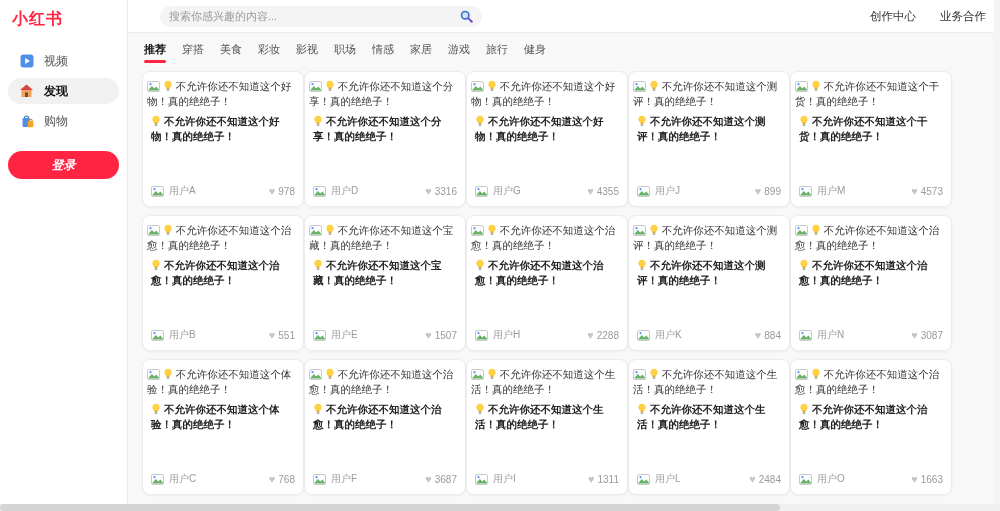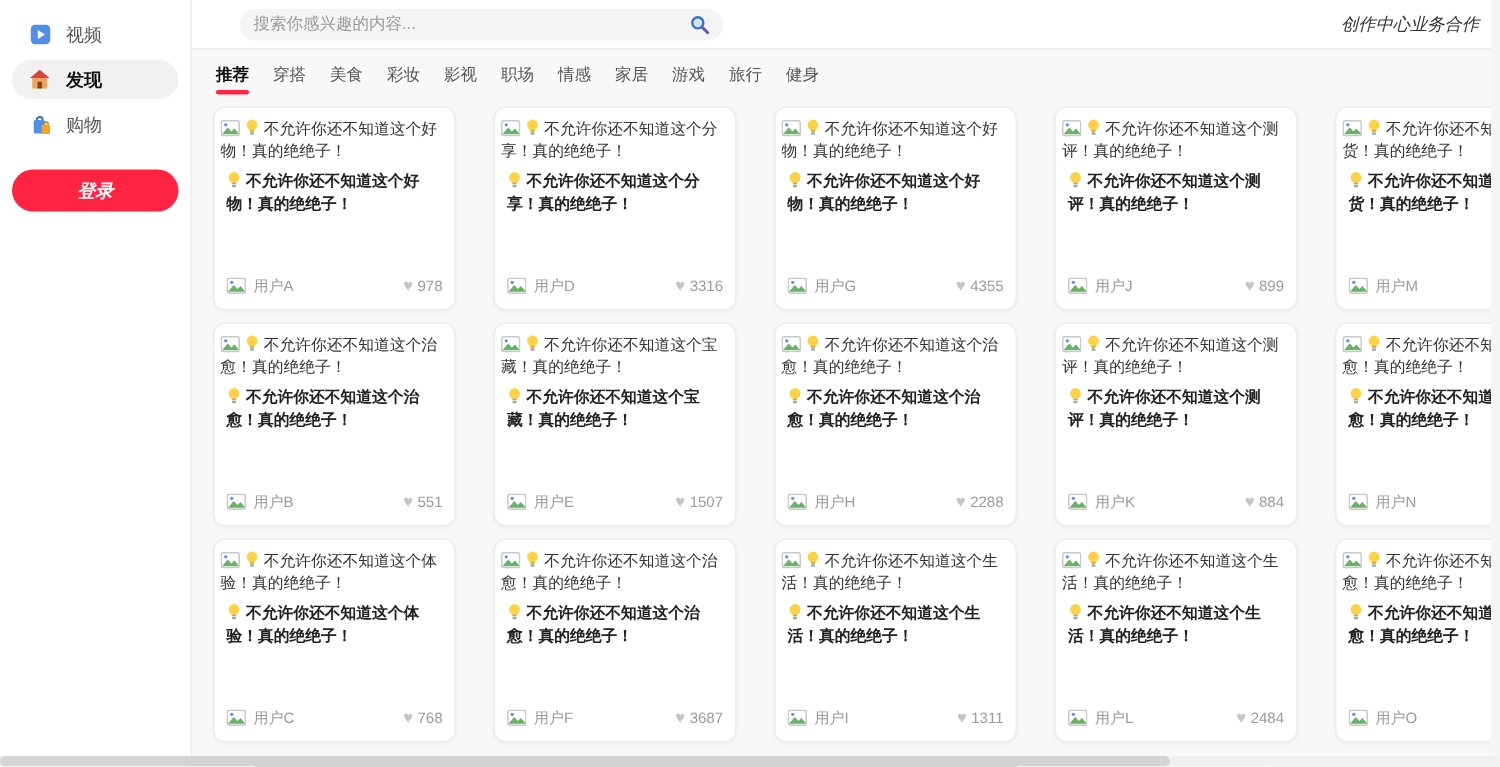--- a/index.html
+++ b/index.html
@@ -21,32 +21,32 @@
 
   
   .main { flex:1; display:flex; flex-direction:column; background:#f8f8f8; min-width:0; }
   .header { height:33px; background:#fff; border-bottom:1px solid #ececec;
     display:flex; align-items:center; padding:0 14px; }
   .search { width:322px; height:21px; margin-left:18px; background:#f4f4f4;
     border-radius:11px; display:flex; align-items:center; padding:0 9px; }
   .search input { flex:1; border:none; background:transparent; outline:none;
     font-size:11px; color:#333; font-family:inherit; }
   .search input::placeholder { color:#9a9a9a; }
-  .header-links { margin-left:auto; display:flex; font-size:11.5px; color:#333;font-style:italic; }
+  .header-links { margin-left:auto; display:flex; gap:24px; font-size:11.5px; color:#333; }
   .header-links span { cursor:pointer; }
 
   .content { padding:5px 14px 0; }
   .tabs { display:flex; gap:16px; padding:4px 2px 7px; }
   .tab { font-size:11px; color:#555; position:relative; padding-bottom:7px; cursor:pointer; white-space:nowrap; }
   .tab.active { color:#111; font-weight:bold; }
   .tab.active::after { content:""; position:absolute; left:50%; transform:translateX(-50%);
     bottom:1px; width:22px; height:3px; border-radius:2px; background:#ff2442; }
 
   
-  .grid { display:flex; gap:25px; align-items:flex-start; }
+  .grid { display:flex; gap:0; align-items:flex-start; }
   .gcol { display:flex; flex-direction:column; gap:8px; width:162px; min-width:162px; }
   .card { background:#fff; border:1px solid #ececec; border-radius:8px;
     box-shadow:0 1px 3px rgba(0,0,0,0.04); overflow:hidden; cursor:pointer; }
   .card-alt { padding:7px 3px 0 4px; font-size:10.5px; line-height:15px; color:#333; font-weight:500; }
   .card-title { padding:5px 8px 3px; font-size:10.5px; line-height:15px; color:#222; font-weight:600; }
   .card svg { vertical-align:-2px; }
   .card-footer { display:flex; align-items:center; gap:5px; padding:3px 8px 8px; font-size:10px; color:#9a9a9a;margin-top:34px; }
   .likes { margin-left:auto; display:flex; align-items:center; gap:3px; }
   .heart { color:#c4c4c4; font-size:11px; line-height:1; }
 
@@ -54,20 +54,21 @@
   .hscrollbar { position:absolute; left:0; bottom:0; width:1000px; height:7px; background:#f0f0f0; z-index:5; }
   .hscrollbar .thumb { height:7px; width:78%; background:#d4d4d4; border-radius:4px; }
   .vscrollbar { position:absolute; right:0; top:0; width:6px; height:511px; background:#f5f5f5; z-index:4; }
 </style>
 </head>
 <body>
 
 <div class="page">
 
   <aside class="sidebar">
+    <div class="logo">小红书</div>
     <nav class="nav">
       <div class="nav-item">
         <span class="nicon">
           <svg width="14" height="14" viewBox="0 0 14 14">
               <rect x="0.5" y="0.5" width="13" height="13" rx="3" fill="#4f8fe8"></rect>
               <path d="M5.2 4 L10 7 L5.2 10 Z" fill="#fff"></path>
             </svg>
         </span>
         <span>视频</span>
       </div>

